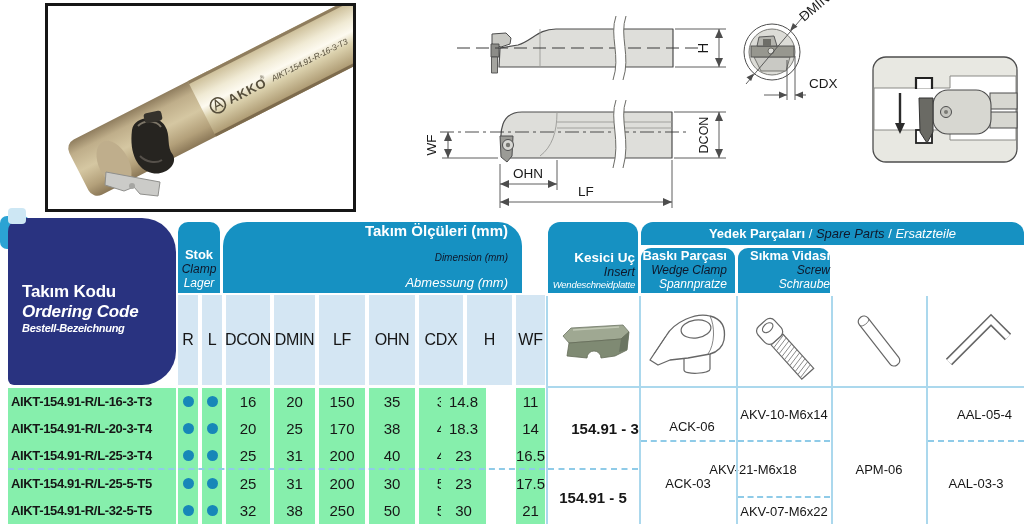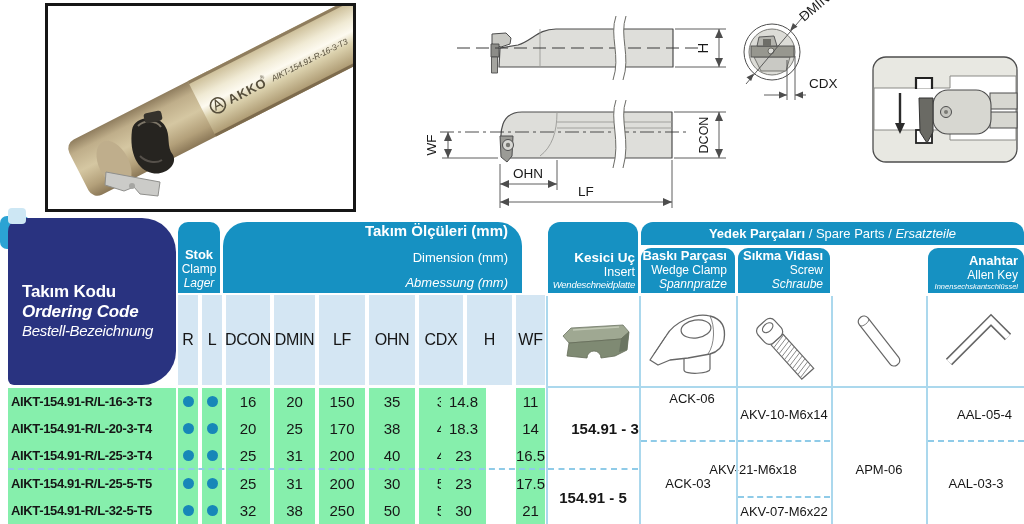--- a/index.html
+++ b/index.html
@@ -6,30 +6,30 @@
   .stage{position:relative;width:1024px;height:524px;background:#fff;overflow:hidden;
          font-family:"Liberation Sans",sans-serif;}
   .abs{position:absolute;}
 
   
   .photo{left:45px;top:3px;width:311px;height:209px;border:3px solid #161616;background:#fff;box-sizing:border-box;}
 
   
   .hdr{background:#1691c2;color:#fff;display:flex;flex-direction:column;justify-content:flex-end;box-sizing:border-box;}
   .l1{font-weight:700;}
-  .l2{color:#ffffff;}
+  .l2{font-style:italic;color:#0f172a;}
   .l3{font-style:italic;}
   .ctr{align-items:center;text-align:center;}
   .rgt{align-items:flex-end;text-align:right;}
 
   .navy{left:8px;top:218px;width:168px;height:167px;background:#293380;color:#fff;
         border-radius:14px 34px 34px 6px;box-sizing:border-box;padding:64px 0 0 14px;}
   .navy .t1{font-weight:700;font-size:17px;letter-spacing:-0.2px;}
   .navy .t2{font-weight:700;font-style:italic;font-size:17px;letter-spacing:-0.2px;}
-  .navy .t3{font-style:italic;font-size:15px;letter-spacing:-0.3px;}
+  .navy .t3{font-style:italic;font-size:11px;letter-spacing:-0.3px;font-weight:bold;}
 
   .tab-outer{left:0;top:216px;width:30px;height:33px;background:#2ba3d4;border-radius:7px;}
   .tab-inner{left:8px;top:208px;width:18px;height:16px;background:#cde7f4;border-radius:4px;}
 
   
   .colhead{background:#d4e6f3;display:flex;align-items:center;justify-content:center;
            font-size:16px;color:#161616;letter-spacing:-0.3px;top:295px;height:90px;}
   .colbody{background:#86efac;top:388px;height:176px;}
   .cell{height:27.2px;display:flex;align-items:center;justify-content:center;font-size:15px;color:#161616;}
   .codecell{justify-content:flex-start;padding-left:3px;font-weight:700;font-size:13px;letter-spacing:-0.35px;box-sizing:border-box;}
@@ -212,21 +212,21 @@
   <div class="abs tab-inner"></div>
 
   <div class="abs hdr ctr" style="left:178px;top:222px;width:42px;height:71px;border-radius:10px 10px 0 0;padding-bottom:3px;font-size:12px;">
     <div class="l1" style="font-size:13px">Stok</div>
     <div class="l2">Clamp</div>
     <div class="l3">Lager</div>
   </div>
 
   <div class="abs hdr rgt" style="left:223px;top:222px;width:299px;height:71px;border-radius:24px 24px 0 0;padding:0 14px 3px 0;font-size:13px;justify-content:space-between;">
     <div class="l1" style="font-size:15px">Takım Ölçüleri (mm)</div>
-    <div class="l2" style="font-size:13px">Dimension (mm)</div>
+    <div class="l2" style="font-size:10px">Dimension (mm)</div>
     <div class="l3">Abmessung (mm)</div>
   </div>
 
   <div class="abs hdr rgt" style="left:548px;top:222px;width:90px;height:71px;border-radius:12px 12px 0 0;padding:0 3px 3px 0;font-size:12.5px;">
     <div class="l1" style="font-size:13.5px">Kesici Uç</div>
     <div class="l2">Insert</div>
     <div class="l3" style="font-size:9.5px;letter-spacing:-0.2px">Wendeschneidplatte</div>
   </div>
 
   <div class="abs hdr" style="left:641px;top:222px;width:383px;height:23px;border-radius:12px 12px 0 0;flex-direction:row;align-items:center;justify-content:center;font-size:13px;">
@@ -235,29 +235,24 @@
       <span class="l2">Spare Parts</span>
       <span style="white-space:pre"> / </span>
       <span class="l3">Ersatzteile</span>
   </div>
 
   <div class="abs hdr rgt" style="left:641px;top:248px;width:94px;height:45px;border-radius:10px 10px 0 0;padding:0 8px 2px 0;font-size:12px;">
     <div class="l1" style="font-size:13px">Baskı Parçası</div>
     <div class="l2">Wedge Clamp</div>
     <div class="l3">Spannpratze</div>
   </div>
-  <div class="abs hdr rgt" style="left:738px;top:248px;width:92px;height:45px;border-radius:10px 10px 0 0;padding:0 7px 2px 0;font-size:12px;text-align:right;">
+  <div class="abs hdr rgt" style="left:738px;top:248px;width:92px;height:45px;border-radius:10px 10px 0 0;padding:0 0 2px 0;font-size:12px;text-align:right;">
     <div class="l1" style="font-size:13px">Sıkma Vidası</div>
     <div class="l2">Screw</div>
     <div class="l3">Schraube</div>
-  </div>
-  <div class="abs hdr rgt" style="left:928px;top:248px;width:96px;height:45px;border-radius:10px 10px 0 0;padding:0 6px 2px 0;font-size:12px;">
-    <div class="l1" style="font-size:13px">Anahtar</div>
-    <div class="l2">Allen Key</div>
-    <div class="l3" style="font-size:7.5px">Innensechskantschlüssel</div>
   </div>
 
   <svg class="abs" style="left:551px;top:298px" width="84" height="84" viewBox="0 0 84 84">
     <polygon points="12,38 20,30 72,27 78,34 70,41 18,45" fill="#9fa892" stroke="#6d7565" stroke-width="0.8"></polygon>
     <path d="M18,45 L16,58 L36,60 A7,7 0 0 1 50,60 L64,58 L76,52 L78,34 L70,41 Z" fill="#7f8a73" stroke="#646c58" stroke-width="0.8"></path>
     <polygon points="70,41 78,34 76,52 68,54" fill="#6b7562"></polygon>
     <line x1="22" y1="32" x2="68" y2="29" stroke="#c2c9b6" stroke-width="1.4"></line>
   </svg>
   <svg class="abs" style="left:644px;top:296px" width="88" height="88" viewBox="0 0 88 88">
     <path d="M40,62 L40,74 C40,79 66,78 66,73 L66,56" fill="#fff" stroke="#666" stroke-width="1.2"></path>
@@ -393,21 +388,21 @@
   <div class="abs colbody" style="left:516px;width:29px">
     <div class="cell">11</div>
     <div class="cell">14</div>
     <div class="cell">16.5</div>
     <div class="cell">17.5</div>
     <div class="cell">21</div>
   </div>
 
   <div class="abs rlabel bold15" style="left:548px;top:388px;width:114px;height:80px">154.91 - 3</div>
   <div class="abs rlabel bold15" style="left:548px;top:470px;width:90px;height:54px">154.91 - 5</div>
-  <div class="abs rlabel" style="left:641px;top:372px;width:102px;height:52px">ACK-06</div>
+  <div class="abs rlabel" style="left:641px;top:400px;width:102px;height:52px">ACK-06</div>
   <div class="abs rlabel" style="left:641px;top:442px;width:94px;height:82px">ACK-03</div>
   <div class="abs rlabel" style="left:738px;top:388px;width:92px;height:52px">AKV-10-M6x14</div>
   <div class="abs rlabel" style="left:707px;top:442px;width:92px;height:54px">AKV-21-M6x18</div>
   <div class="abs rlabel" style="left:738px;top:498px;width:92px;height:26px">AKV-07-M6x22</div>
   <div class="abs rlabel" style="left:833px;top:388px;width:92px;height:136px;padding-top:26px">APM-06</div>
   <div class="abs rlabel" style="left:928px;top:388px;width:113px;height:52px">AAL-05-4</div>
   <div class="abs rlabel" style="left:928px;top:442px;width:96px;height:82px">AAL-03-3</div>
 
   <div class="abs vsep" style="left:546px"></div>
   <div class="abs vsep" style="left:639px"></div>

